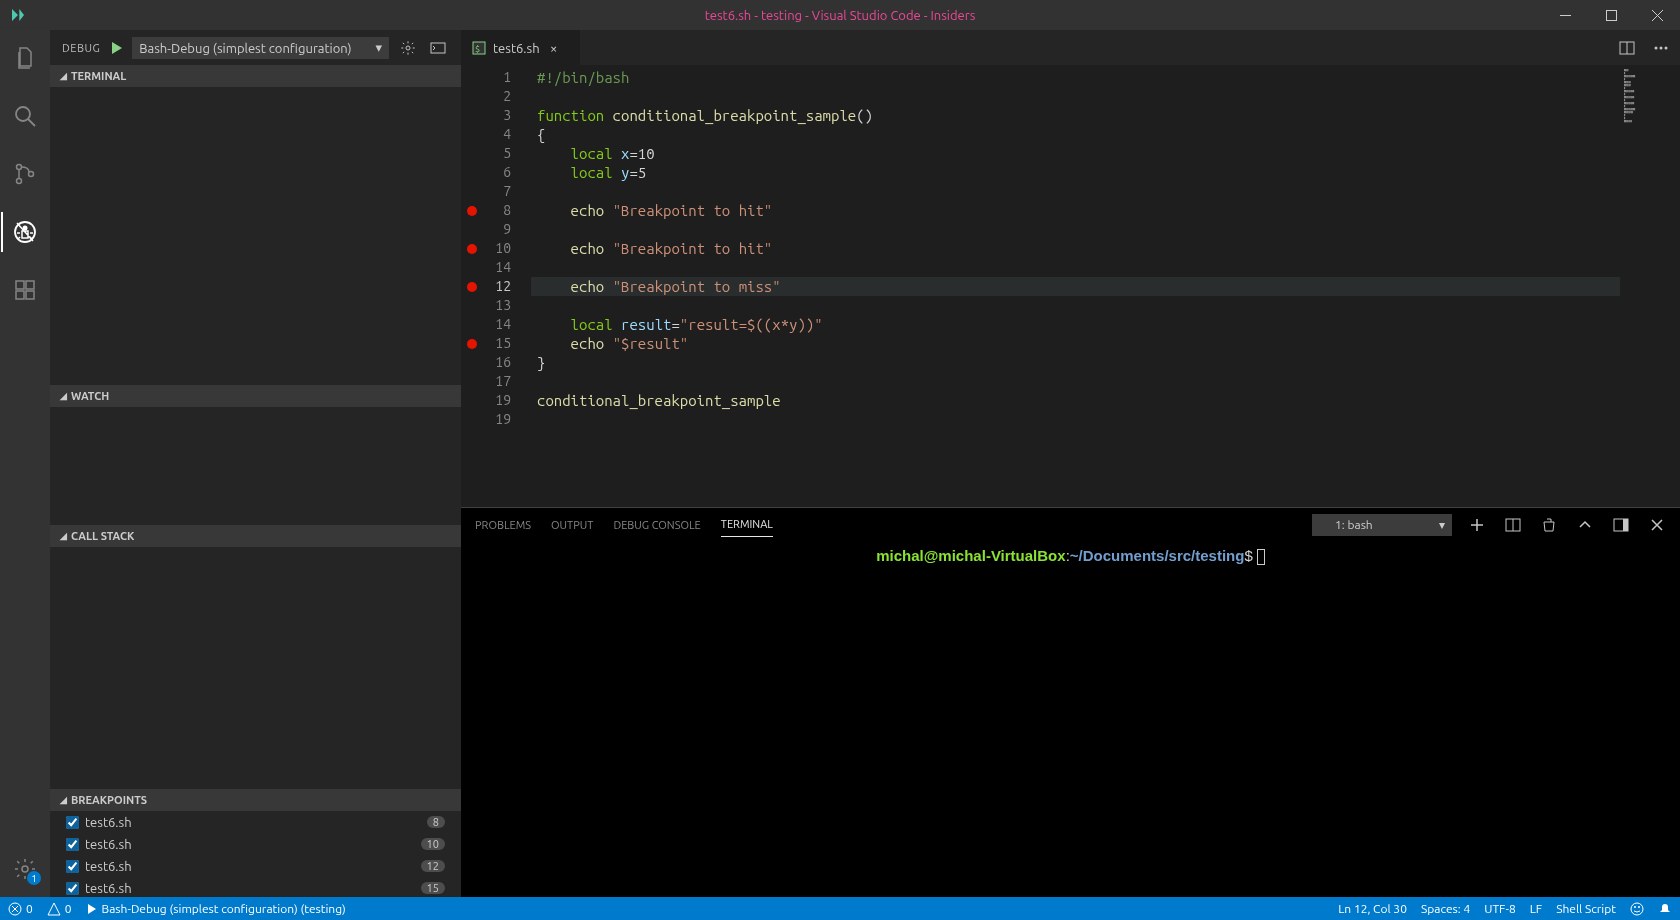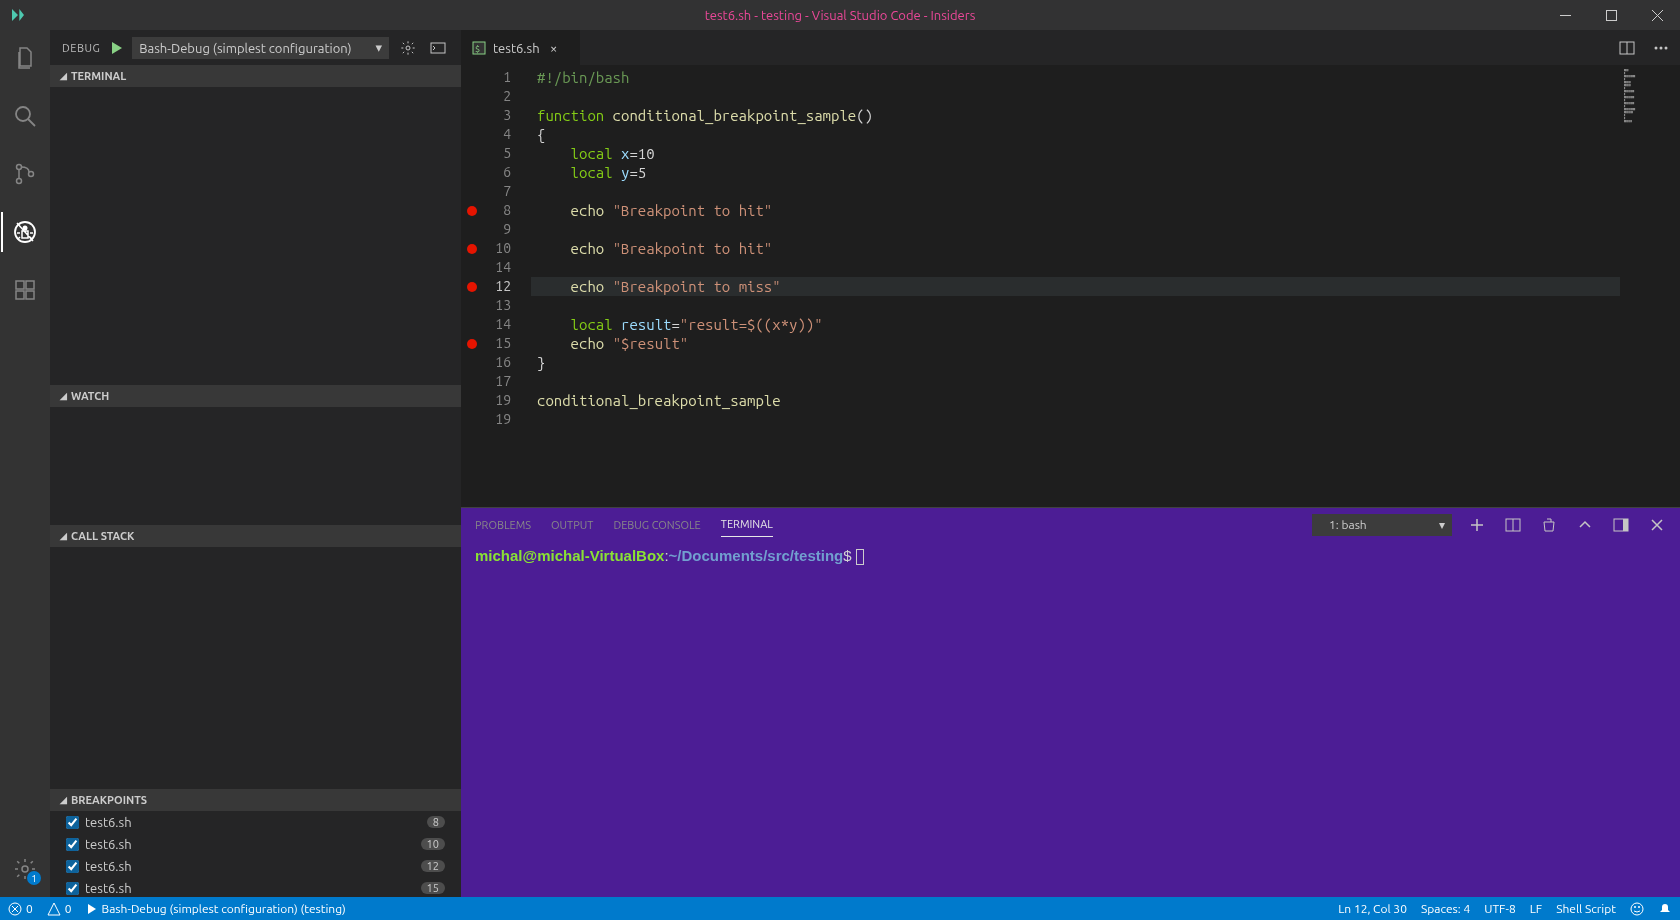--- a/index.html
+++ b/index.html
@@ -283,24 +283,25 @@
 }
 .minimap-content {
   margin: 4px;
   font-size: 2px;
   line-height: 3px;
   color: #888;
 }
 
 .terminal-area {
   height: 390px;
-  background: #4c1d95;
+  background: #000000;
   border-top: 1px solid #414141;
   display: flex;
   flex-direction: column;
+  text-align: center;
 }
 .terminal-tabs {
   height: 33px;
   display: flex;
   align-items: center;
   padding: 0 14px;
   gap: 20px;
   position: relative;
 }
 .term-tab {
@@ -318,21 +319,21 @@
   right: 12px;
   display: flex;
   align-items: center;
   gap: 14px;
 }
 .terminal-select {
   background: #3c3c3c;
   border: 1px solid #3c3c3c;
   color: #cccccc;
   height: 22px;
-  padding: 0 22px 0 16px;
+  padding: 0 22px 0 22px;
   font-size: 12px;
   position: relative;
   display: flex;
   align-items: center;
   min-width: 140px;
 }
 .terminal-select::after { content: '▾'; position: absolute; right: 6px; }
 .terminal-content {
   flex: 1;
   padding: 6px 14px;

